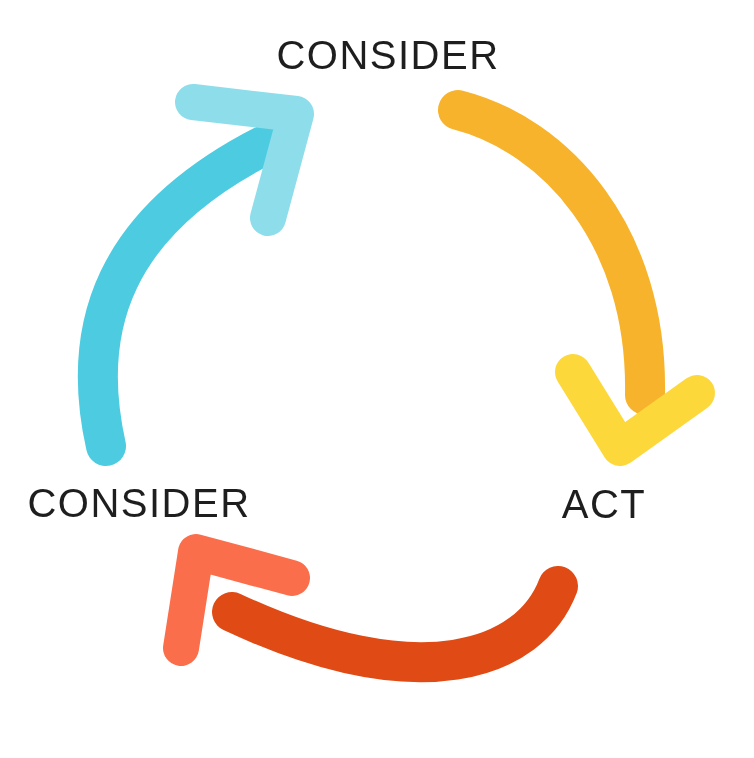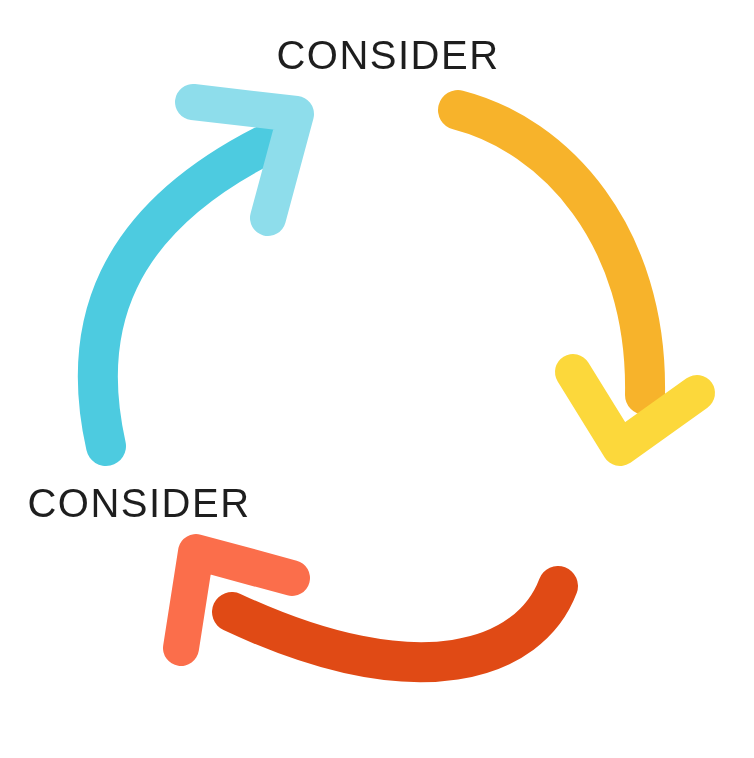--- a/index.html
+++ b/index.html
@@ -56,14 +56,15 @@
       <path d="M 558 586 C 530 660, 420 700, 232 612" fill="none" stroke-width="40" stroke-linecap="round" stroke="#E04A15"></path>
       <polyline points="292,578 196,552 181,648" fill="none" stroke-width="36" stroke-linecap="round" stroke-linejoin="round" stroke="#FB6E4B"></polyline>
     </g>
 
   </svg>
 
   <div class="node-label label-consider">CONSIDER</div>
 
   <div class="node-label label-observe">CONSIDER</div>
 
+  <div class="node-label label-act">ACT</div>
 
 </div>
 
 </body></html>

